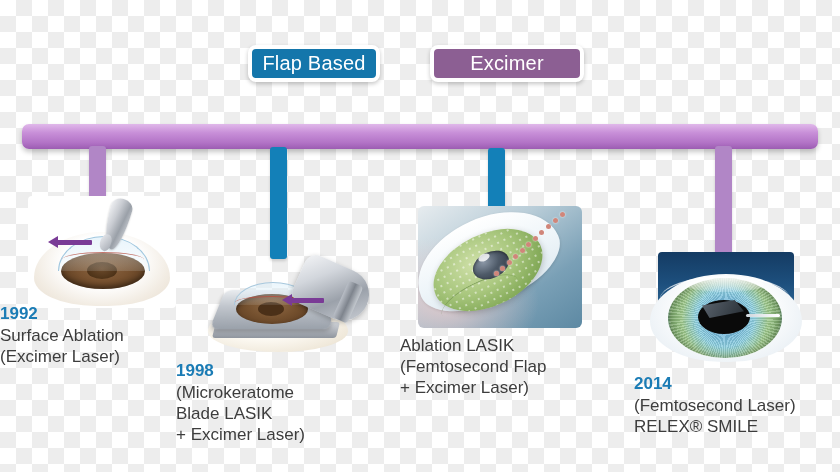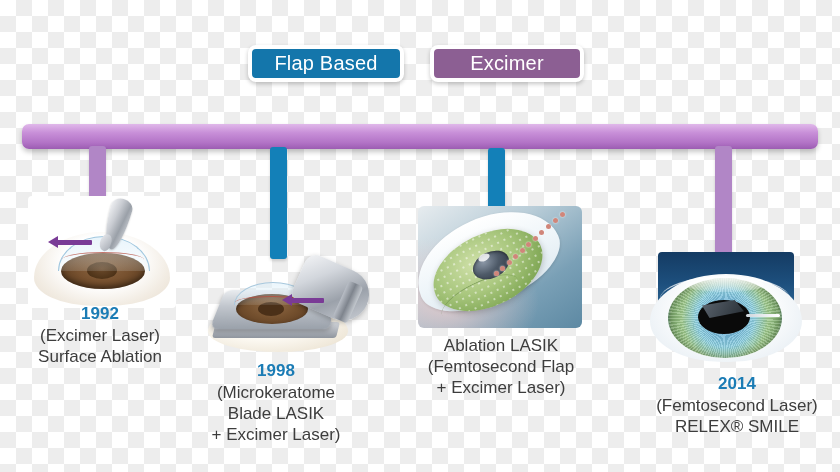--- a/index.html
+++ b/index.html
@@ -32,21 +32,21 @@
     align-items: center;
     justify-content: center;
     color: #ffffff;
     font-size: 20px;
     letter-spacing: 0.2px;
     box-shadow: 0 2px 4px rgba(0,0,0,0.22);
   }
   #tab-flap-based {
     left: 248px;
     top: 45px;
-    width: 156px;
+    width: 132px;
     background: #1476ab;
   }
   #tab-flapless {
     left: 430px;
     top: 45px;
     width: 154px;
     background: #8c5f93;
   }
 
   
@@ -333,21 +333,20 @@
   }
   #illus-2011 .limbus-arc {
     position: absolute; left: 10px; top: 24px; width: 130px; height: 44px;
     border-top: 2px solid rgba(255,255,255,0.75);
     border-radius: 50%;
   }
 
   
   .label-group {
     position: absolute;
-    text-align: center;
     color: #3d3d3d;
     font-size: 17px;
     line-height: 21px;
   }
   .label-group .year {
     color: #1b7cb5;
     font-weight: bold;
     font-size: 17px;
     line-height: 22px;
     display: block;
@@ -434,22 +433,22 @@
   <div class="iris-fibers"></div>
   <div class="pupil-blue"></div>
   <div class="lenticule-slice"></div>
   <div class="incision"></div>
   <div class="limbus-arc"></div>
   <div class="hi-gloss"></div>
 </div>
 
 <div class="label-group" id="label-1992">
   <span class="year">1992</span>
+  <span class="ldesc">Surface Ablation</span>
   <span class="ldesc">(Excimer Laser)</span>
-  <span class="ldesc">Surface Ablation</span>
 </div>
 
 <div class="label-group" id="label-1998">
   <span class="year">1998</span>
   <span class="ldesc">(Microkeratome</span>
   <span class="ldesc">Blade LASIK</span>
   <span class="ldesc">+ Excimer Laser)</span>
 </div>
 
 <div class="label-group" id="label-2005">

